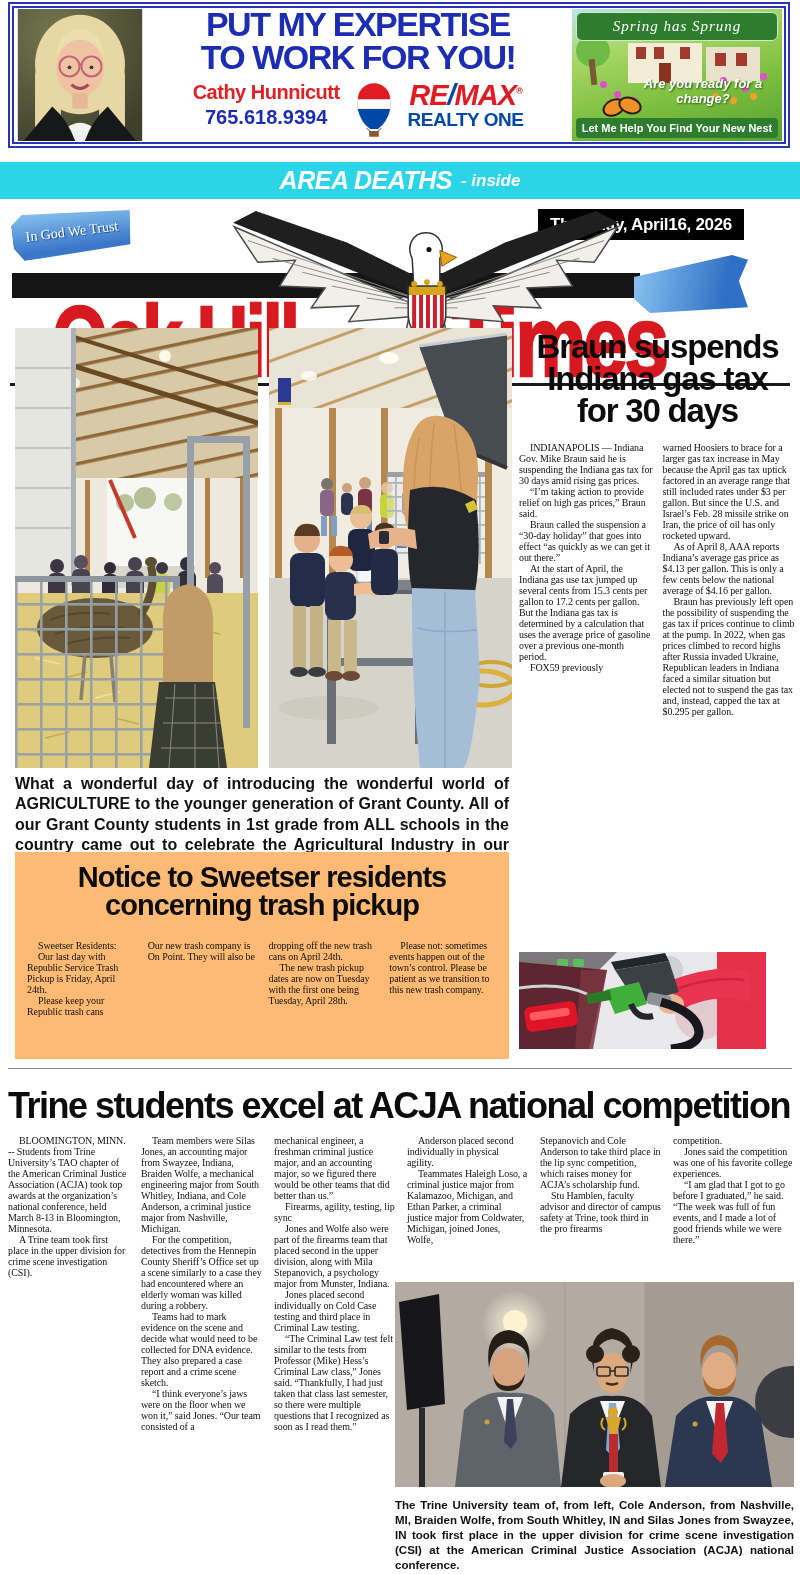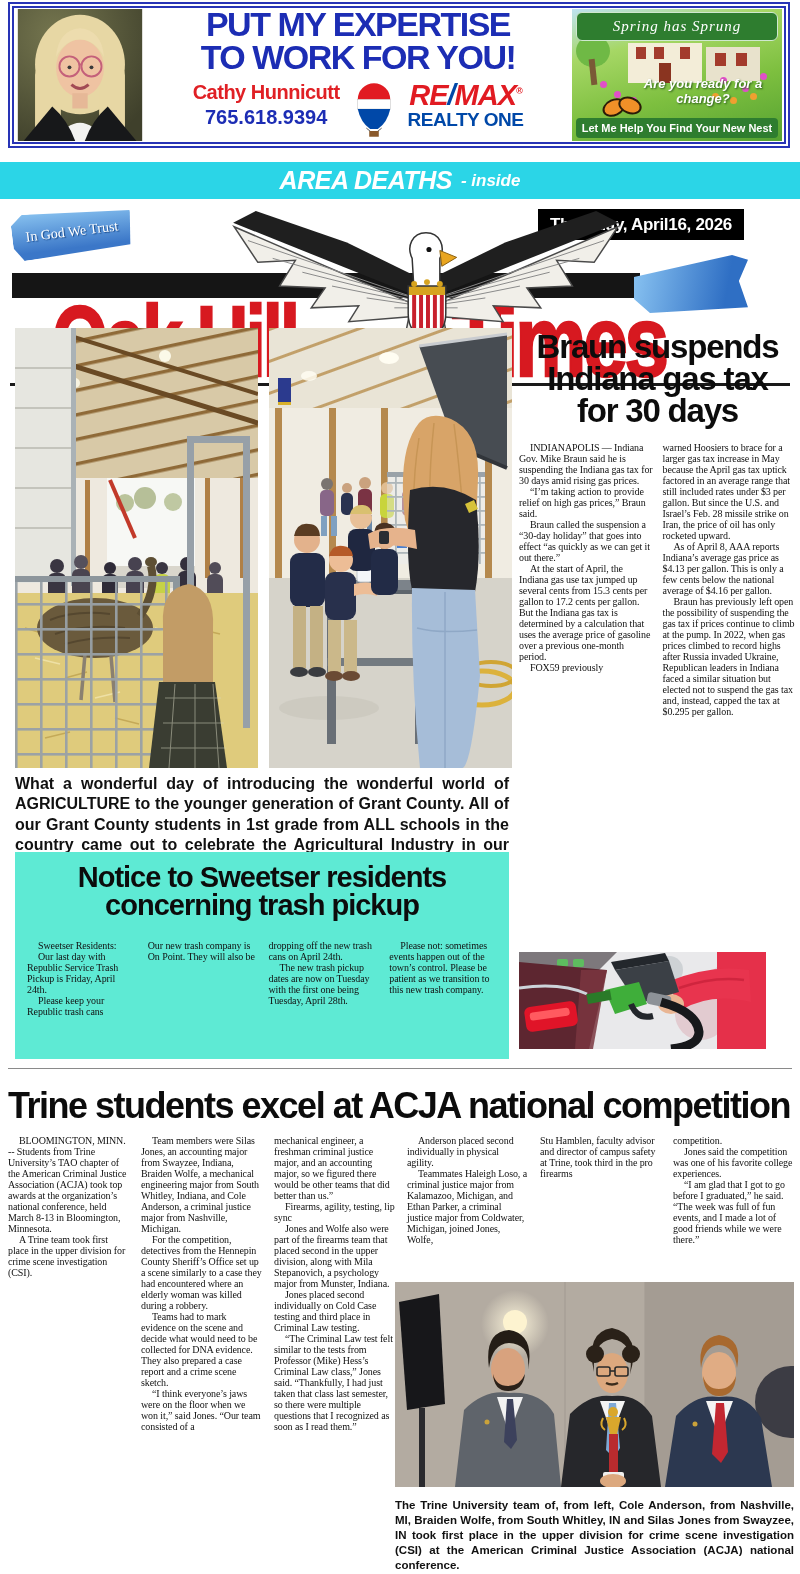--- a/index.html
+++ b/index.html
@@ -77,21 +77,21 @@
   .headline{font-family:"Liberation Sans",sans-serif;font-weight:800;color:#0c0c0c;}
   #braun .headline{font-size:33px;line-height:.97;letter-spacing:-1.2px;text-align:center;}
   #braun .cols{display:flex;gap:10px;margin-top:15px;height:503px;overflow:hidden;}
   #braun .col{flex:1;}
   .newsbody{font-size:10px;line-height:1.1;letter-spacing:-.1px;}
   .newsbody p{margin:0;text-indent:11px;}
   .cont p:first-child{text-indent:0;}
   #gas-photo{display:block;margin-top:7px;}
 
   
-  #sweetser{left:15px;top:852px;width:494px;height:207px;background:#5eead4;overflow:hidden;}
+  #sweetser{left:15px;top:852px;width:494px;height:207px;background:#fdba74;overflow:hidden;}
   #sweetser .headline{font-size:29px;line-height:.98;letter-spacing:-1px;text-align:center;margin-top:11px;}
   #sweetser .cols{display:flex;gap:13px;padding:20px 12px 0 12px;text-align:left;}
   #sweetser .col{flex:1;}
 
   
   #rule2{left:8px;top:1068px;width:784px;height:1px;background:#8a8a8a;}
   #trine{left:8px;top:1072px;width:786px;height:502px;overflow:hidden;}
   #trine .headline{font-size:36px;line-height:1;letter-spacing:-1.5px;margin:16px 0 0 0;}
   #trine .cols{display:flex;gap:12px;margin-top:11px;height:450px;overflow:hidden;}
   #trine .col{width:121px;flex:none;}
@@ -559,20 +559,21 @@
         <p>Firearms, agility, testing, lip sync</p>
         <p>Jones and Wolfe also were part of the firearms team that placed second in the upper division, along with Mila Stepanovich, a psychology major from Munster, Indiana.</p>
         <p>Jones placed second individually on Cold Case testing and third place in Criminal Law testing.</p>
         <p>“The Criminal Law test felt similar to the tests from Professor (Mike) Hess’s Criminal Law class,” Jones said. “Thankfully, I had just taken that class last semester, so there were multiple questions that I recognized as soon as I read them.”</p>
       </div>
     <div class="col">
         <p>Anderson placed second individually in physical agility.</p>
         <p>Teammates Haleigh Loso, a criminal justice major from Kalamazoo, Michigan, and Ethan Parker, a criminal justice major from Coldwater, Michigan, joined Jones, Wolfe,</p>
       </div>
     <div class="col cont">
+        <p>Stepanovich and Cole Anderson to take third place in the lip sync competition, which raises money for ACJA’s scholarship fund.</p>
         <p>Stu Hamblen, faculty advisor and director of campus safety at Trine, took third in the pro firearms</p>
       </div>
     <div class="col cont">
         <p>competition.</p>
         <p>Jones said the competition was one of his favorite college experiences.</p>
         <p>“I am glad that I got to go before I graduated,” he said. “The week was full of fun events, and I made a lot of good friends while we were there.”</p>
       </div>
   </div>
   <div class="trine-photo-wrap">
     <svg width="399" height="205" viewBox="0 0 399 205">

